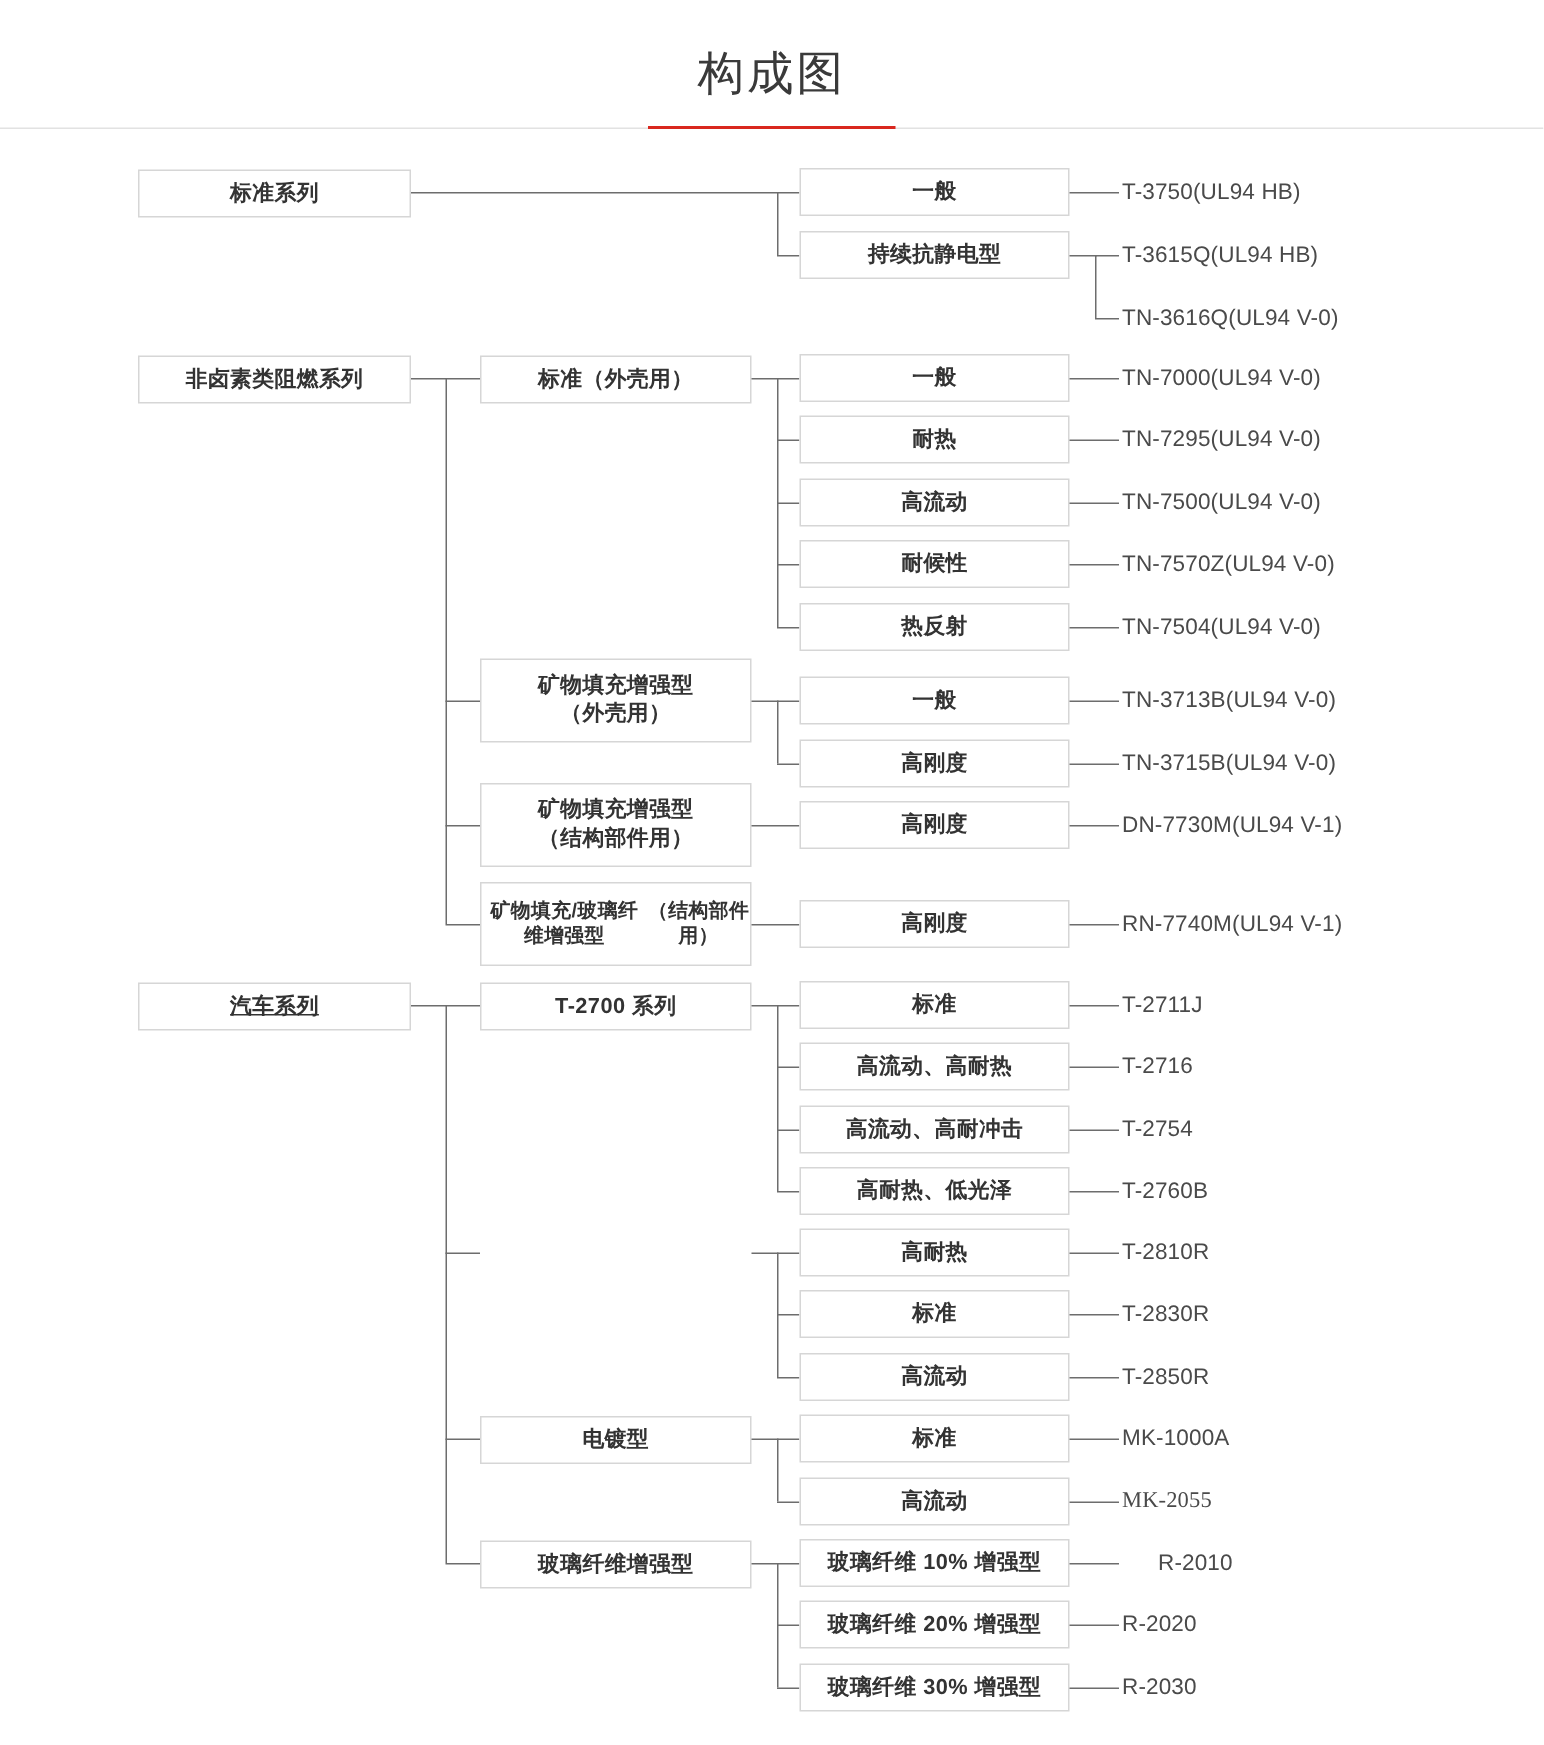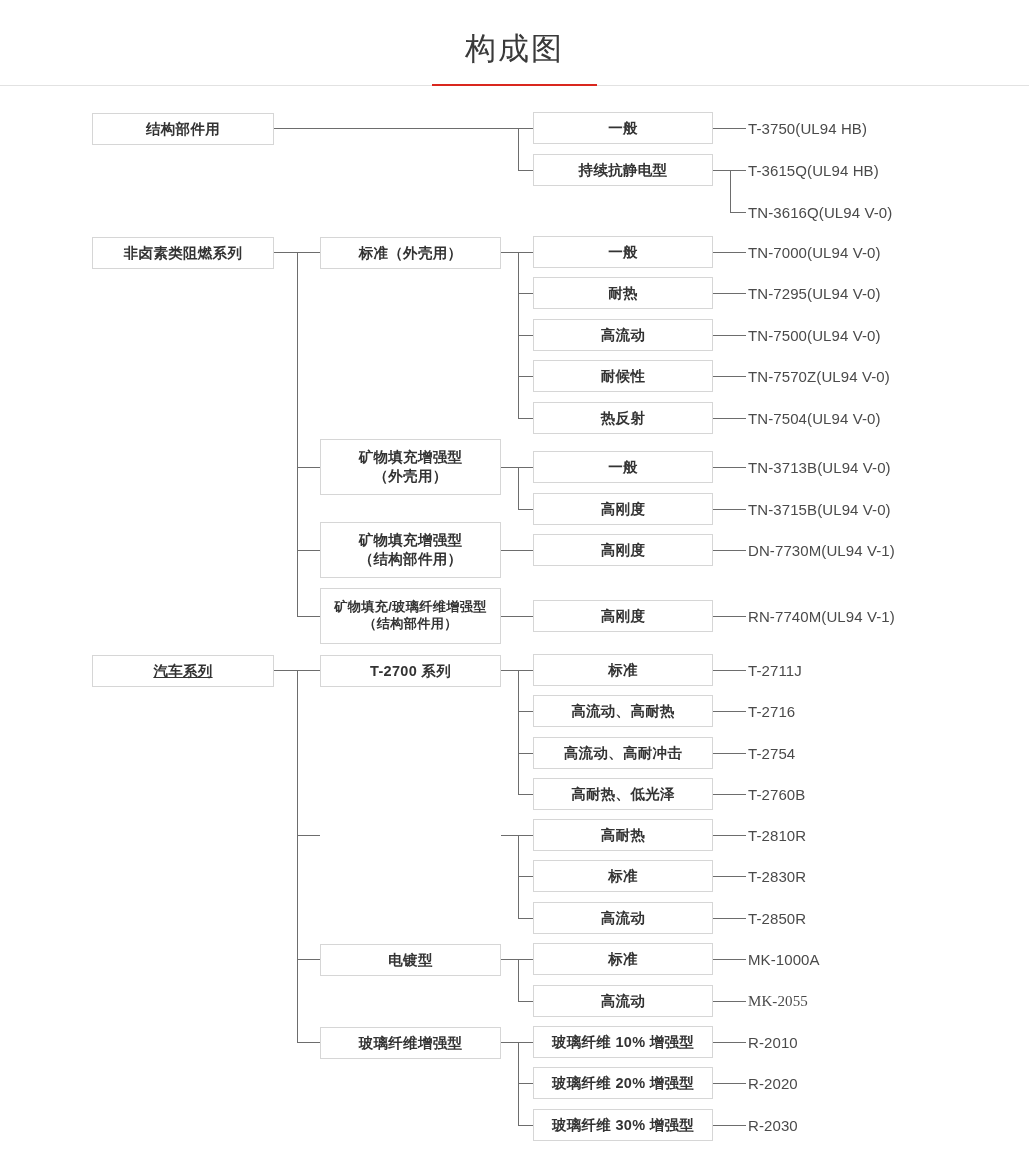--- a/index.html
+++ b/index.html
@@ -110,21 +110,21 @@
 </head>
 <body>
 
 <div id="stage">
 
   <div class="page-title">构成图</div>
   <div class="hr-full" style="background: rgb(226, 226, 226);"></div>
   <div class="hr-accent" style="left: 432px; width: 165px; background: rgb(217, 39, 30);"></div>
 
   <div class="node l1" style="top:113px;">
-    <span class="nd-txt">结构部件用</span>
+    <span class="nd-txt">标准系列</span>
   </div>
 
   <div class="ln h" style="left:274px; top:128px; width:244px;"></div>
   <div class="ln v" style="left:518px; top:128px; height:42px;"></div>
   <div class="ln h" style="left:518px; top:170px; width:15px;"></div>
   <div class="ln h" style="left:518px; top:128px; width:15px;"></div>
 
   <div class="node l3" style="top:112px;">
     <span class="nd-txt">一般</span>
   </div>
@@ -215,21 +215,21 @@
     <span class="nd-txt">矿物填充增强型</span>
     <span class="nd-txt">（结构部件用）</span>
   </div>
   <div class="ln h" style="left:501px; top:550px; width:32px;"></div>
   <div class="node l3" style="top:534px;">
     <span class="nd-txt">高刚度</span>
   </div>
   <div class="ln h" style="left:713px; top:550px; width:33px;"></div>
   <div class="leaf" style="top:550px;">DN-7730M(UL94 V-1)</div>
 
-  <div class="node l2 tall small" style="top:588px; flex-direction:column;">
+  <div class="node l2 tall small" style="top:588px; flex-direction:row;">
     <span class="nd-txt">矿物填充/玻璃纤维增强型</span>
     <span class="nd-txt">（结构部件用）</span>
   </div>
   <div class="ln h" style="left:501px; top:616px; width:32px;"></div>
   <div class="node l3" style="top:600px;">
     <span class="nd-txt">高刚度</span>
   </div>
   <div class="ln h" style="left:713px; top:616px; width:33px;"></div>
   <div class="leaf" style="top:616px;">RN-7740M(UL94 V-1)</div>
 
@@ -322,21 +322,21 @@
   </div>
   <div class="ln h" style="left:501px; top:1042px; width:32px;"></div>
   <div class="ln v" style="left:518px; top:1042px; height:83px;"></div>
   <div class="ln h" style="left:518px; top:1083px; width:15px;"></div>
   <div class="ln h" style="left:518px; top:1125px; width:15px;"></div>
 
   <div class="node l3" style="top:1026px;">
     <span class="nd-txt">玻璃纤维 10% 增强型</span>
   </div>
   <div class="ln h" style="left:713px; top:1042px; width:33px;"></div>
-  <div class="leaf" style="top:1042px;">R-2010</div>
+  <div class="leaf" style="top:1042px;margin-left:24px;">R-2010</div>
 
   <div class="node l3" style="top:1067px;">
     <span class="nd-txt">玻璃纤维 20% 增强型</span>
   </div>
   <div class="ln h" style="left:713px; top:1083px; width:33px;"></div>
   <div class="leaf" style="top:1083px;">R-2020</div>
 
   <div class="node l3" style="top:1109px;">
     <span class="nd-txt">玻璃纤维 30% 增强型</span>
   </div>

